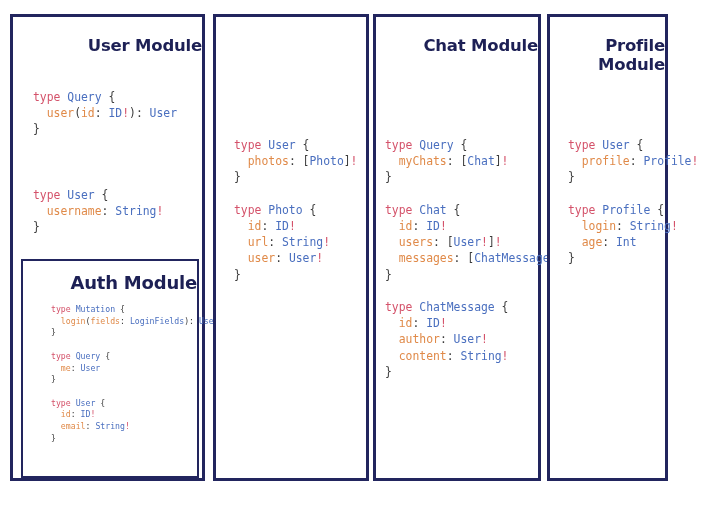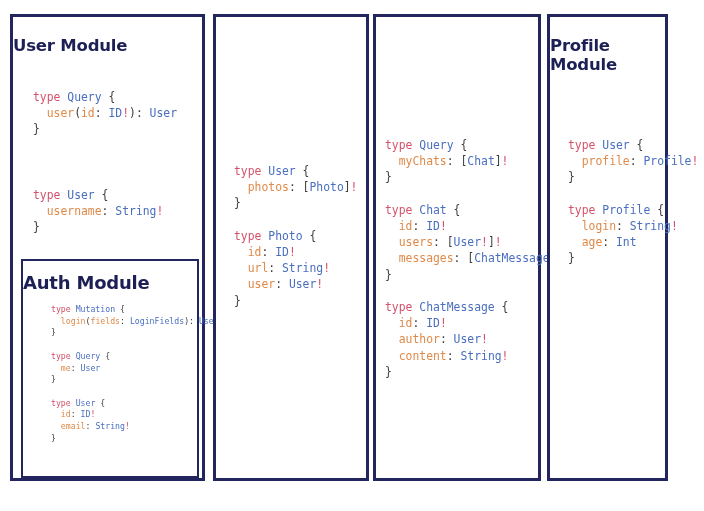--- a/index.html
+++ b/index.html
@@ -21,21 +21,21 @@
     width: 704px;
     height: 511px;
   }
   .panel {
     position: absolute;
     background: #ffffff;
     border: 3px solid #22255e;
     box-sizing: border-box;
   }
   .panel-title {
-    text-align: left;
+    text-align: right;
     font-family: "DejaVu Sans", sans-serif;
     font-weight: bold;
     font-size: 16.5px;
     color: #1d2055;
     letter-spacing: -0.2px;
     margin: 0;
     padding: 0;
   }
   .code {
     font-family: "DejaVu Sans Mono", monospace;
@@ -61,21 +61,21 @@
   #panel-user .code2 { position: absolute; left: 20px; top: 170px; }
 
   
   #panel-auth { left: 8px; top: 242px; width: 178px; height: 219px; border-width: 2px; }
   #panel-auth .panel-title { margin-top: 11px; font-size: 18px; }
   #panel-auth .code { position: absolute; left: 28px; top: 43px; }
 
   
   #panel-gallery   { left: 213px; top: 14px; width: 156px; height: 467px; }
   #panel-gallery .panel-title { margin-top: 19px; }
-  #panel-gallery .code { position: absolute; left: 18px; top: 120px; margin-top: 26px; }
+  #panel-gallery .code { position: absolute; left: 18px; top: 120px; }
 
   
   #panel-chat      { left: 373px; top: 14px; width: 168px; height: 467px; }
   #panel-chat .panel-title { margin-top: 19px; }
   #panel-chat .code { position: absolute; left: 9px; top: 120px; }
 
   
   #panel-profile   { left: 547px; top: 14px; width: 121px; height: 467px; }
   #panel-profile .panel-title { margin-top: 19px; }
   #panel-profile .code { position: absolute; left: 18px; top: 120px; }
@@ -117,20 +117,21 @@
 <span class="tok-punc">}</span>
 
 <span class="tok-kw">type</span> <span class="tok-type">Photo</span> <span class="tok-punc">{</span>
   <span class="tok-field">id</span><span class="tok-punc">: </span><span class="tok-type">ID</span><span class="tok-bang">!</span>
   <span class="tok-field">url</span><span class="tok-punc">: </span><span class="tok-type">String</span><span class="tok-bang">!</span>
   <span class="tok-field">user</span><span class="tok-punc">: </span><span class="tok-type">User</span><span class="tok-bang">!</span>
 <span class="tok-punc">}</span></div>
   </div>
 
   <div class="panel" id="panel-chat">
+    <div class="panel-title">Chat Module</div>
     <div class="code"><span class="tok-kw">type</span> <span class="tok-type">Query</span> <span class="tok-punc">{</span>
   <span class="tok-field">myChats</span><span class="tok-punc">: </span><span class="tok-punc">[</span><span class="tok-type">Chat</span><span class="tok-punc">]</span><span class="tok-bang">!</span>
 <span class="tok-punc">}</span>
 
 <span class="tok-kw">type</span> <span class="tok-type">Chat</span> <span class="tok-punc">{</span>
   <span class="tok-field">id</span><span class="tok-punc">: </span><span class="tok-type">ID</span><span class="tok-bang">!</span>
   <span class="tok-field">users</span><span class="tok-punc">: </span><span class="tok-punc">[</span><span class="tok-type">User</span><span class="tok-bang">!</span><span class="tok-punc">]</span><span class="tok-bang">!</span>
   <span class="tok-field">messages</span><span class="tok-punc">: </span><span class="tok-punc">[</span><span class="tok-type">ChatMessage</span><span class="tok-punc">]</span><span class="tok-bang">!</span>
 <span class="tok-punc">}</span>
 

